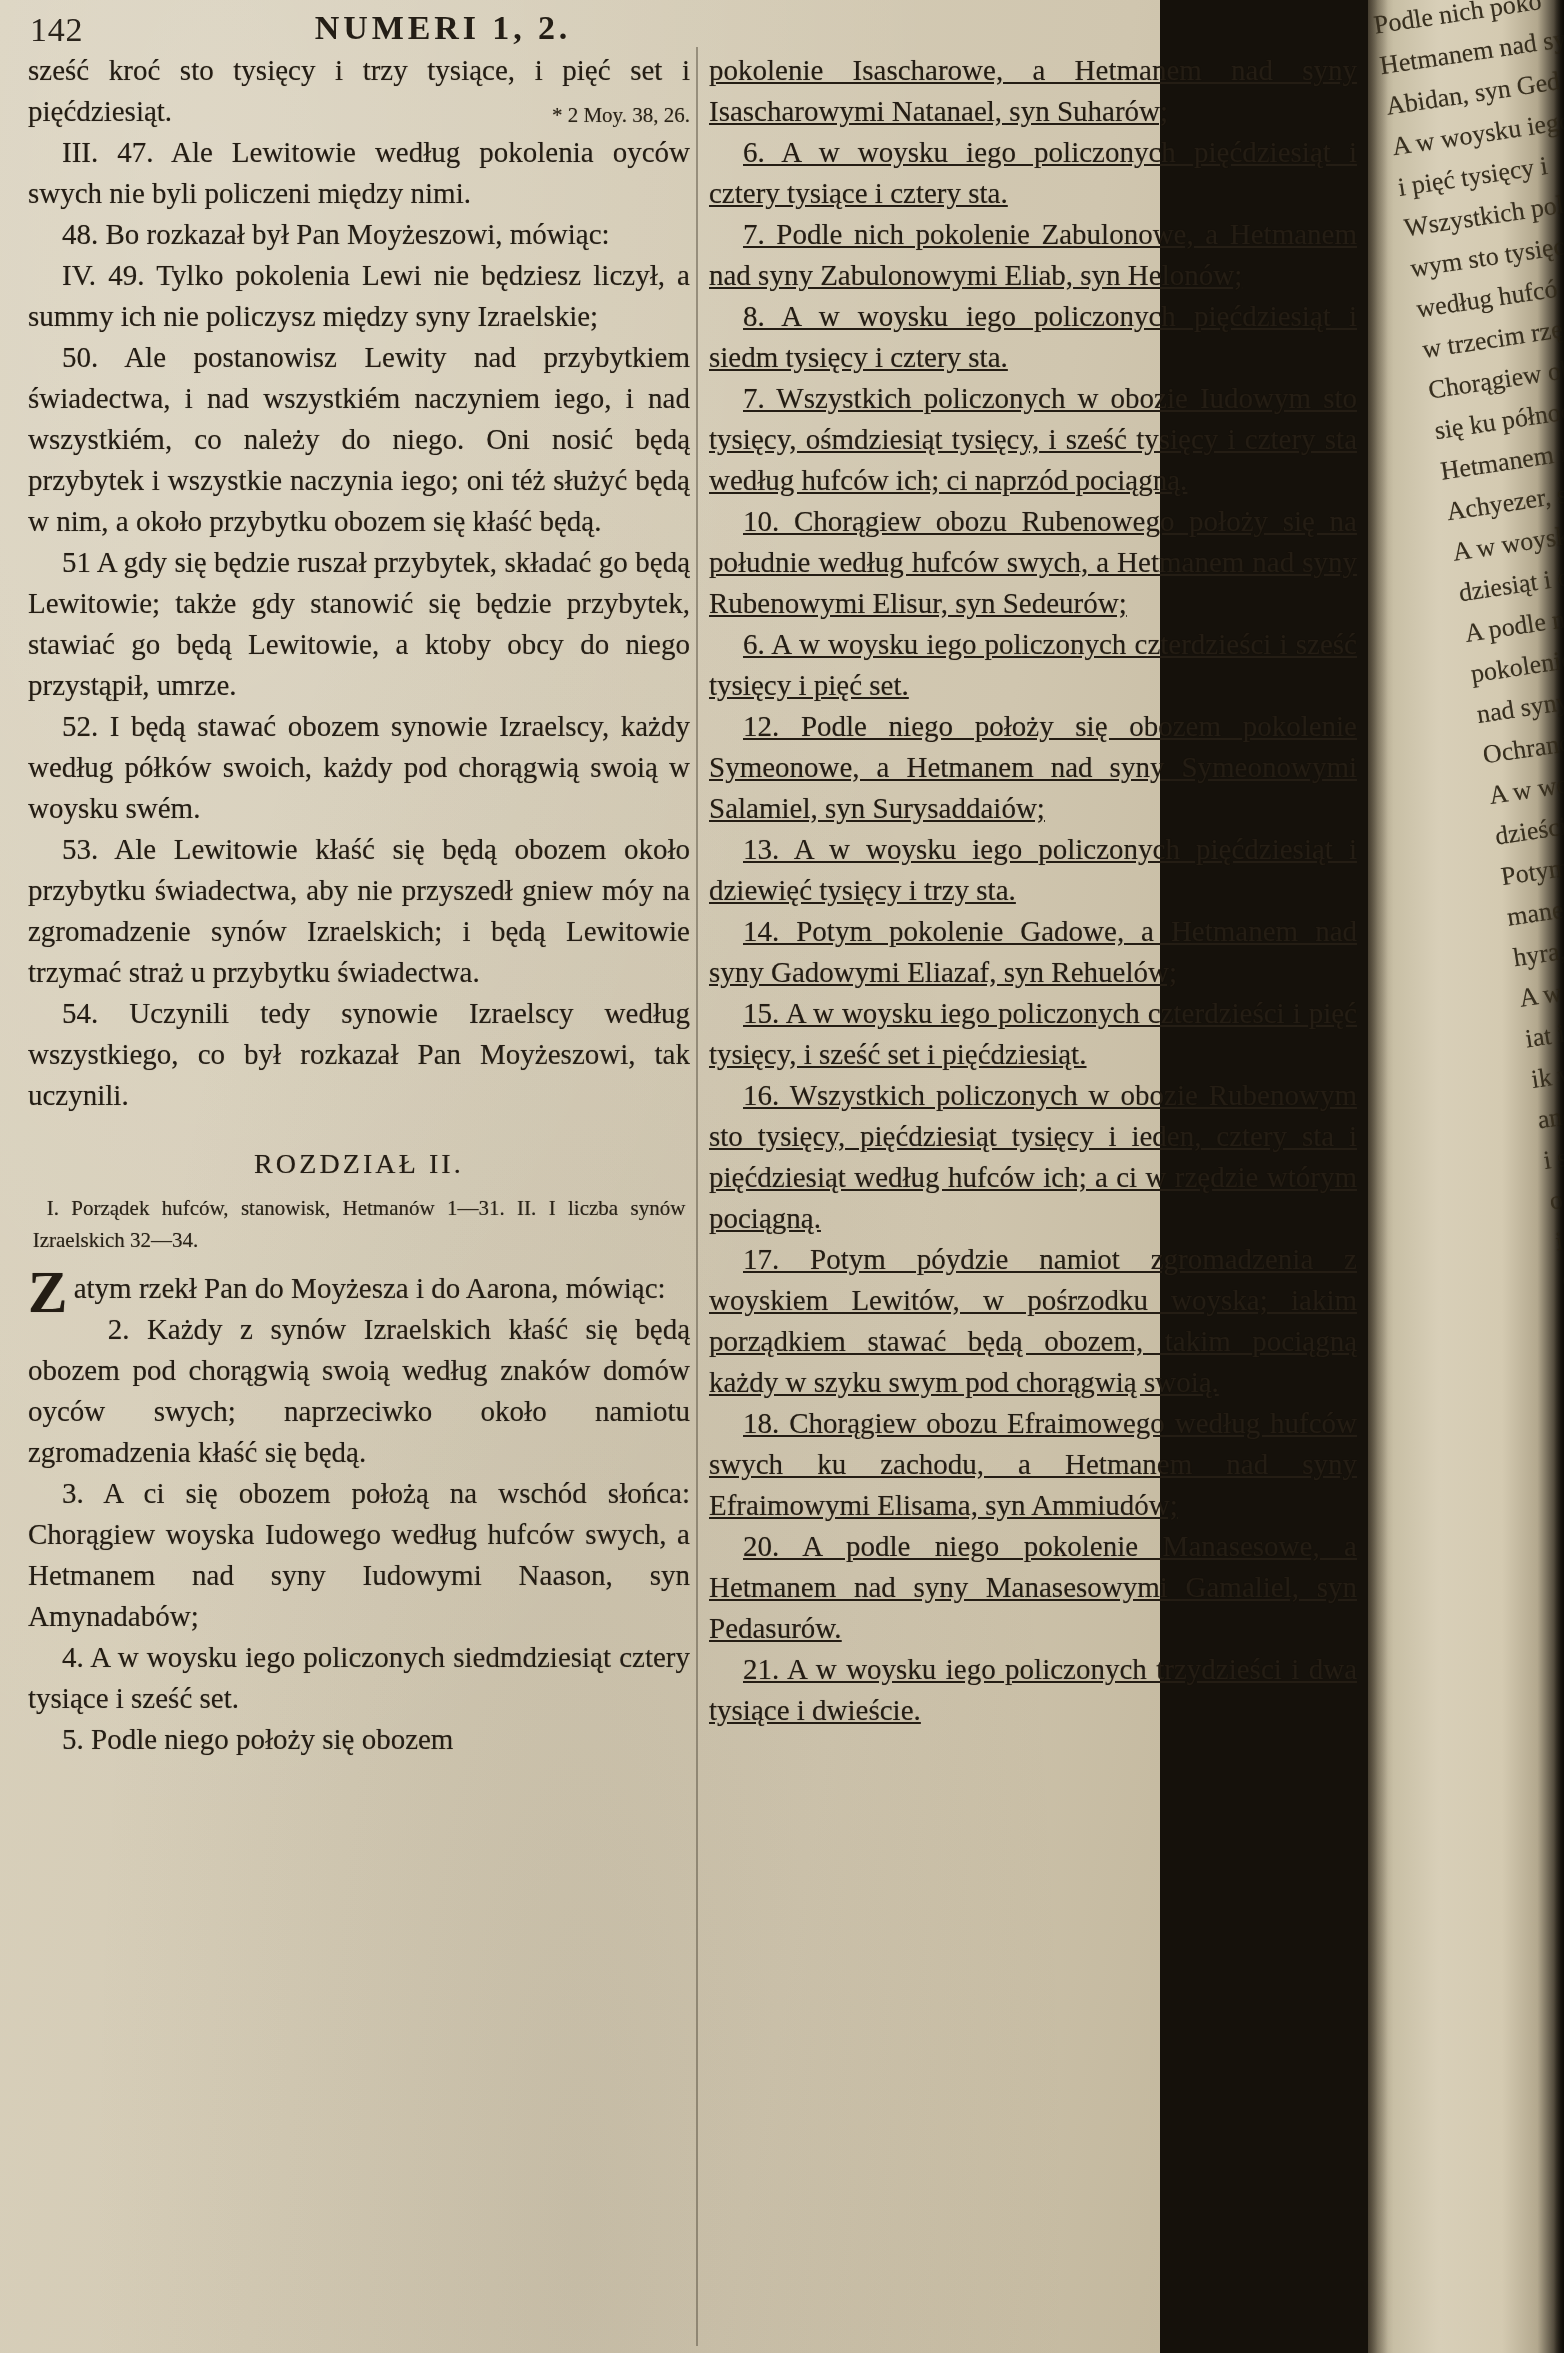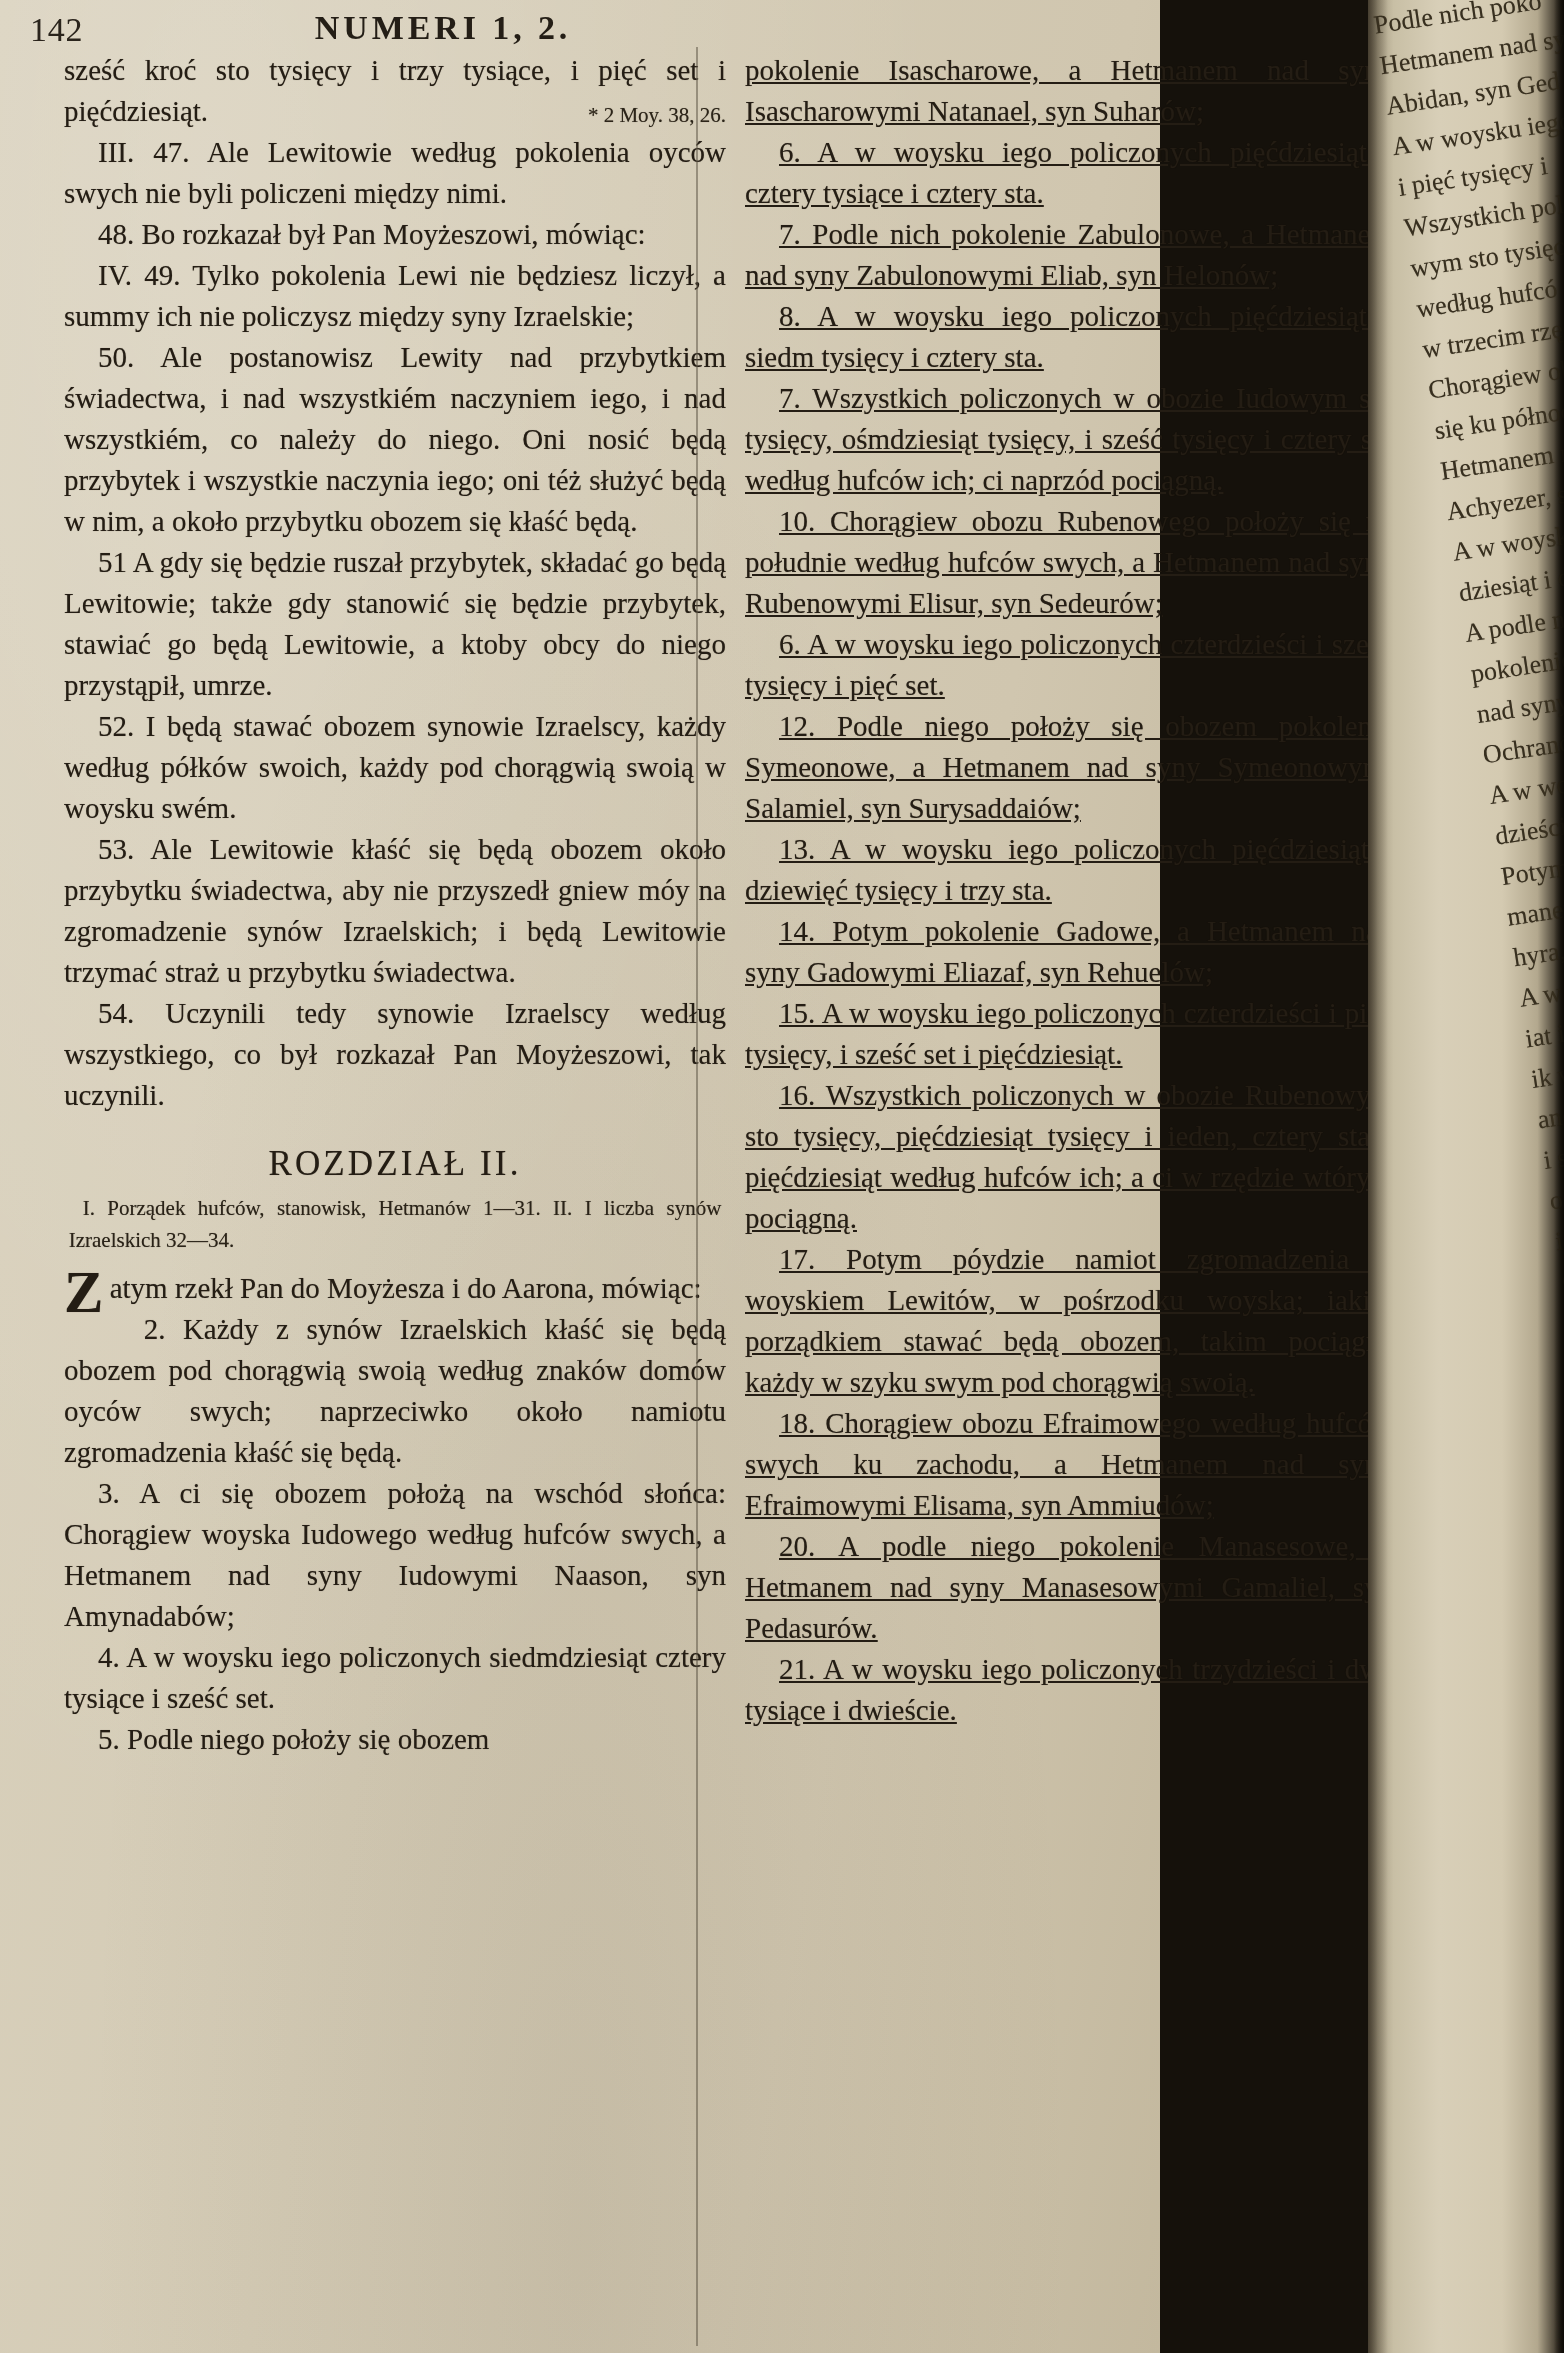--- a/index.html
+++ b/index.html
@@ -12,32 +12,32 @@
       radial-gradient(ellipse at 18% 8%, rgba(255,255,255,0.16), rgba(255,255,255,0) 55%),
       radial-gradient(ellipse at 50% 95%, rgba(90,80,60,0.10), rgba(0,0,0,0) 60%),
       linear-gradient(100deg,#dad2be 0%,#d4cbb5 42%,#d0c6af 72%,#c3b89e 100%);}
 
   .pagenum{position:absolute;left:30px;top:11px;font-size:34px;color:#2a241c;letter-spacing:0.8px;}
   .runhead{position:absolute;left:443px;top:9.4px;transform:translateX(-50%);
     font-size:34px;font-weight:bold;letter-spacing:3.9px;color:#241e16;white-space:nowrap;}
 
   .col{position:absolute;top:50px;height:2297px;overflow:hidden;
     font-size:29px;line-height:41px;color:#241d14;text-align:justify;
-    text-shadow:0 0 0.8px rgba(30,22,12,0.45);margin-left:36px;}
+    text-shadow:0 0 0.8px rgba(30,22,12,0.45);}
   .col-left{left:28px;width:662px;}
   .col-right{left:709px;width:648px;text-decoration:underline;}
   .col-divider{position:absolute;left:696px;top:47px;width:1.6px;height:2299px;
     background:#58503f;opacity:.5;}
 
   .para{margin:0;position:relative;}
   .para.indent{text-indent:34px;}
   .footnote{position:absolute;right:0;bottom:6.3px;font-size:21px;line-height:21px;
     letter-spacing:0;text-indent:0;color:#2c2519;}
 
-  .chapter{margin:27px 0 7.8px;text-align:center;font-size:35px;font-weight:normal;
+  .chapter{margin:27px 0 7.8px;text-align:center;font-size:28px;font-weight:normal;
     letter-spacing:3.1px;text-indent:0;color:#241d14;}
   .summary{font-size:21px;line-height:32px;margin:0 0 12.5px;text-align:justify;
     padding:0 4.7px;text-indent:14px;color:#2a2318;}
 
   .dropcap{float:left;font-size:59px;line-height:45px;padding:1.6px 6.3px 0 0;
     font-weight:bold;color:#241d14;}
 
   
   .page-edge{position:absolute;left:1368px;top:0;width:197px;height:2354px;overflow:hidden;
     background:linear-gradient(to right,

